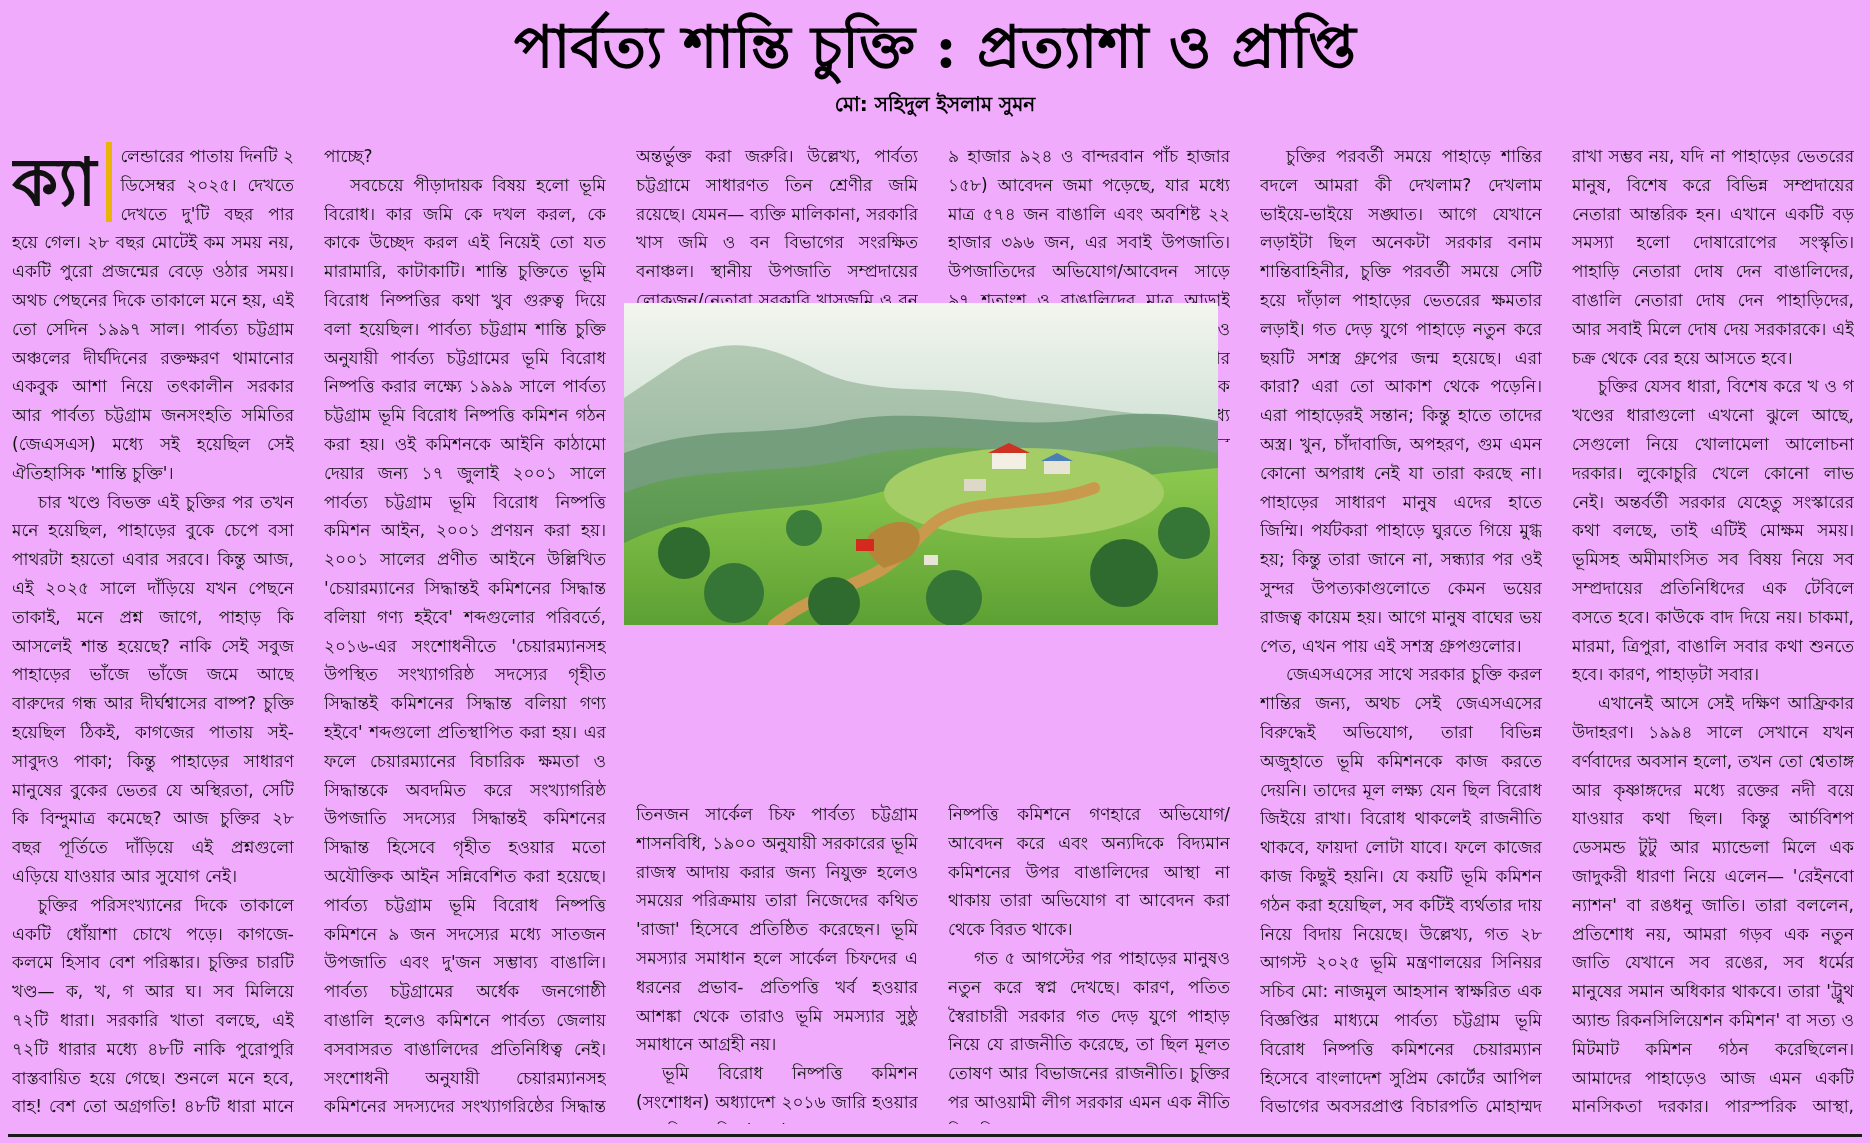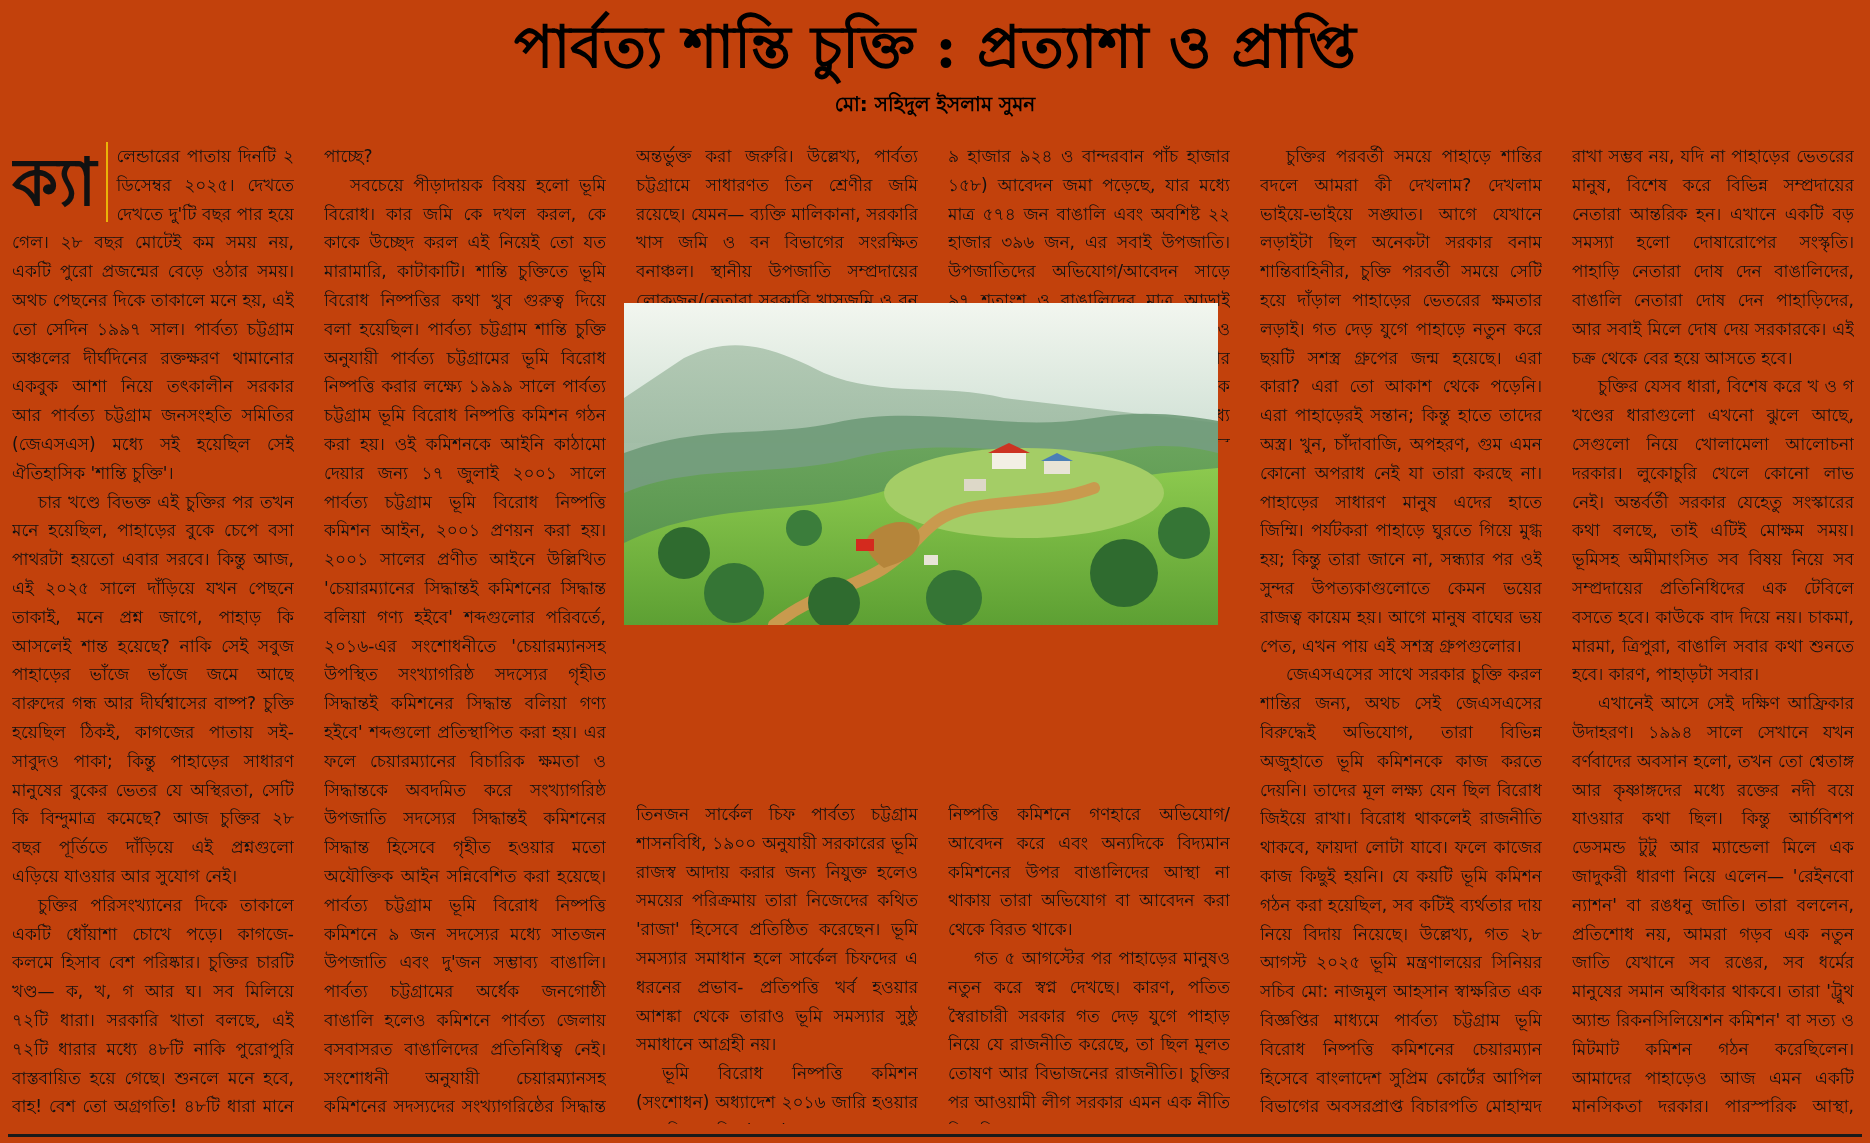--- a/index.html
+++ b/index.html
@@ -1,29 +1,29 @@
 <!DOCTYPE html>
 <html><head>
 <meta charset="utf-8">
 <style>
   html,body{margin:0;padding:0;background:#f6f6f2;}
-  .page{position:relative;width:1870px;height:1143px;background:#c2410c;
+  .page{position:relative;width:1870px;height:1143px;background:#f0abfc;
         font-family:"DejaVu Sans",sans-serif;color:#111;overflow:hidden;}
   .header{position:absolute;top:0;left:0;width:100%;text-align:center;}
   .title{margin:14px 0 0 0;font-size:58px;line-height:1.15;font-weight:700;color:#000;
          font-family:"DejaVu Serif","Liberation Serif",serif;}
   .byline{margin:8px 0 0 0;font-size:20px;font-weight:700;color:#000;}
   .content{position:absolute;top:142px;left:12px;width:1842px;height:982px;
            display:flex;gap:30px;}
   .col{width:282px;flex:0 0 282px;font-size:17px;line-height:28.8px;
        text-align:justify;overflow:hidden;}
   .col p{margin:0;text-indent:26px;}
   .col p.noindent{text-indent:0;}
   .dropcap{float:left;font-size:66px;line-height:78px;font-weight:700;
-           padding:2px 10px 0 0;margin-right:8px;border-right:2px solid #eab308;}
+           padding:2px 10px 0 0;margin-right:8px;border-right:6px solid #eab308;}
   .seg-top{height:300px;overflow:hidden;}
   .img-spacer{height:334px;}
   .seg-bottom{height:348px;overflow:hidden;margin-top:24px;}
   .photo{position:absolute;left:624px;top:303px;width:594px;height:322px;
          background:#dfe9e2;}
   .photo svg{display:block;width:100%;height:100%;}
   .bottom-rule{position:absolute;left:8px;right:8px;bottom:6px;border-top:3px solid #1a1a1a;}
 </style>
 </head>
 <body>

